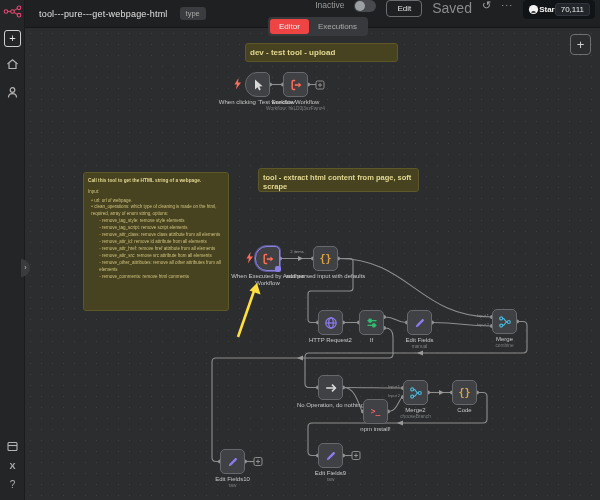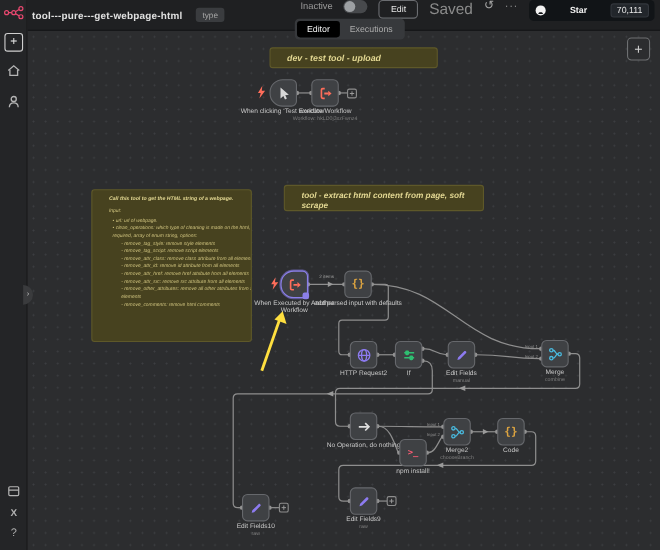--- a/index.html
+++ b/index.html
@@ -3,39 +3,39 @@
 <meta charset="utf-8">
 <style>
   html,body{margin:0;padding:0;background:#161616;}
   *{box-sizing:border-box;}
   .stage{position:relative;width:600px;height:500px;overflow:hidden;
          font-family:"Liberation Sans", sans-serif;background:#2c2d2f;}
 
   
   .topbar{position:absolute;left:25px;top:0;width:575px;height:28px;background:#1f2022;
           border-bottom:1px solid #151617;z-index:40;display:flex;align-items:center;}
-  .wf-title{margin-left:4px;font-size:9px;font-weight:bold;color:#e0e0e0;letter-spacing:.2px;}
+  .wf-title{margin-left:14px;font-size:9px;font-weight:normal;color:#e0e0e0;letter-spacing:.2px;}
   .wf-badge{margin-left:12px;background:#3a3c3f;color:#a9a9a9;font-size:7.5px;
             padding:2px 6px;border-radius:3px;}
   .right-cluster{position:absolute;right:5px;top:0;height:28px;display:flex;align-items:flex-start;gap:10px;}
   .status-label{font-size:8.5px;color:#9a9a9a;}
   .toggle{width:22px;height:12px;background:#47494c;border-radius:6px;position:relative;}
   .toggle .knob{position:absolute;left:1px;top:1px;width:10px;height:10px;border-radius:50%;background:#9da0a3;}
   .share-btn{border:1px solid #6b6d71;border-radius:4px;padding:3px 10px;font-size:8px;color:#e4e4e4;}
   .saved-label{font-size:14px;color:#8b8b8b;}
   .history-ic{font-size:11px;color:#a5a5a5;line-height:1;}
   .more-ic{font-size:9px;color:#b5b5b5;letter-spacing:1px;}
-  .gh{display:flex;align-items:center;background:#111417;border-radius:4px;padding:3px 5px;gap:21px;}
+  .gh{display:flex;align-items:center;background:#111417;border-radius:4px;padding:3px 5px;gap:0;}
   .gh .star-label{font-size:8px;font-weight:bold;color:#f2f2f2;}
   .gh .count{background:#22262b;border:1px solid #32363c;border-radius:3px;padding:1px 5px;
              font-size:8px;color:#e8e8e8;}
   .tabs{position:absolute;left:268px;top:17px;z-index:60;display:flex;background:#37393c;
         border-radius:4px;padding:2px;}
   .tab{font-size:8px;padding:3px 9px;border-radius:3px;color:#ababab;}
-  .tab.active{background:#000000;color:#f2f2f2;}
+  .tab.active{background:#ef4444;color:#f2f2f2;}
 
   
   .sidebar{position:absolute;left:0;top:0;width:25px;height:500px;background:#242527;
            border-right:1px solid #1a1b1c;z-index:50;}
   .sb-plus{position:absolute;left:4px;top:30px;width:17px;height:17px;border:1.5px solid #cfcfcf;
            border-radius:3px;color:#e8e8e8;font-size:11px;line-height:14px;text-align:center;}
   .sb-ic{position:absolute;left:0;width:25px;text-align:center;color:#b4b4b4;}
   .sb-x{font-size:9px;font-weight:bold;color:#b0b0b0;}
   .sb-q{font-size:10px;color:#b0b0b0;}
   .sb-chevron{position:absolute;left:21px;top:259px;width:9px;height:18px;background:#3a3b3d;
@@ -44,21 +44,21 @@
 
   
   .canvas-bg{position:absolute;left:25px;top:28px;width:575px;height:472px;background:#2c2d2f;
     background-image:radial-gradient(circle,#3d3f42 0.8px,transparent 0.9px);background-size:11px 11px;}
   .canvas-plus{position:absolute;left:570px;top:34px;width:21px;height:21px;border:1px solid #6e7072;
     border-radius:4px;background:#2c2d2f;color:#d2d2d2;font-size:13px;line-height:19px;
     text-align:center;z-index:20;}
 
   
   .sticky{position:absolute;background:#47421f;border:1px solid #5e5829;border-radius:3px;
-          color:#d6c983;padding:4px 15px;z-index:5;font-style:italic;}
+          color:#d6c983;padding:4px 4px;z-index:5;}
   .sticky .t{font-weight:bold;color:#e3d893;}
   .docbody{font-size:8px;transform:scale(.56);transform-origin:top left;width:248px;
            line-height:1.55;color:#cfc37e;}
   .docbody .t{font-size:8.5px;margin-bottom:7px;}
   .doc-sec{margin-bottom:3px;}
   .b1{margin-left:6px;}  .b1::before{content:"•  ";}
   .b2{margin-left:20px;} .b2::before{content:"-  ";color:#bdb170;}
 
   
   .node{position:absolute;width:25px;height:25px;z-index:10;}
@@ -161,21 +161,21 @@
       <path d="M318,85 H322 M320,83 V87"></path>
       <path d="M256,461.5 H260 M258,459.5 V463.5"></path>
       <path d="M354,455.5 H358 M356,453.5 V457.5"></path>
     </g>
   </svg>
 
   <div class="sticky" style="left:245px;top:43px;width:153px;height:19px;">
     <div class="t" style="font-size:8px;">dev - test tool - upload</div>
   </div>
 
-  <div class="sticky" style="left:258px;top:168px;width:182px;height:24px;">
+  <div class="sticky" style="left:258px;top:168px;width:161px;height:24px;">
     <div class="t" style="font-size:7.5px;">tool - extract html content from page, soft scrape</div>
   </div>
 
   <div class="sticky" style="left:83px;top:172px;width:146px;height:139px;overflow:hidden;">
     <div class="docbody">
       <div class="t">Call this tool to get the HTML string of a webpage.</div>
       <div class="doc-sec">Input:</div>
       <div>
           <div class="b1">url: url of webpage.</div>
           <div class="b1">clean_operations: which type of cleaning is made on the html, required, array of enum string, options:</div>

